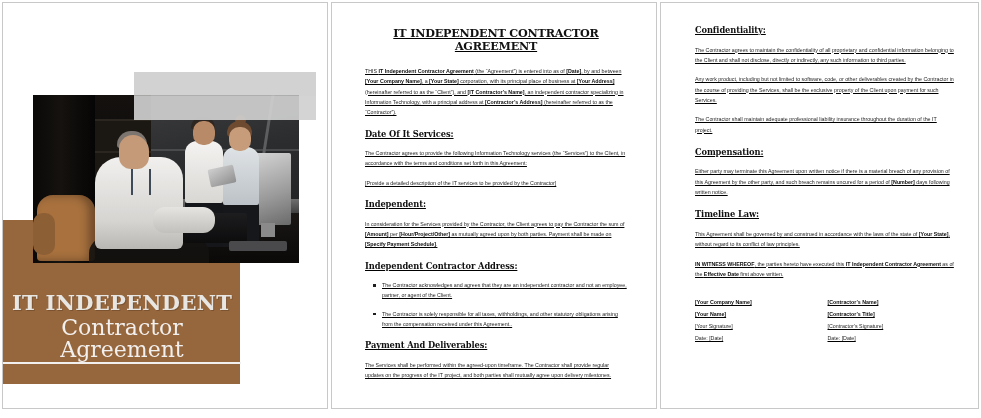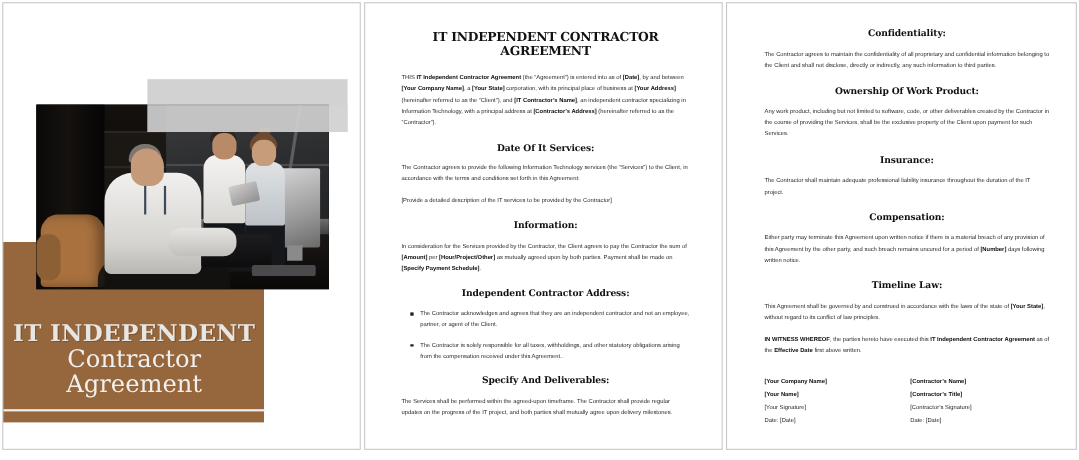--- a/index.html
+++ b/index.html
@@ -233,29 +233,30 @@
     text-shadow: 1px 1px 0 rgba(0,0,0,.18);
   }
   .cover-title-sub {
     font-family: "DejaVu Serif", serif;
     font-weight: normal;
     font-size: 22px;
     color: #f2f0ee;
     display: inline-block;
     margin-top: 4px;
     border-bottom: 2px solid #f2f0ee;
-    padding-bottom: 11px;
+    padding-bottom: 1px;
   }
 
   
   .doc-body {
     position: absolute;
     left: 33px;
     right: 29px;
     top: 24px;
+    text-decoration: underline;
   }
   #page-three .doc-body { left: 34px; right: 24px; top: 10px; }
 
   .doc-title {
     font-family: "DejaVu Serif", serif;
     font-weight: bold;
     font-size: 11.2px;
     text-align: center;
     color: #121212;
     letter-spacing: -0.2px;
@@ -263,21 +264,20 @@
     line-height: 1.2;
   }
   .doc-h2 {
     font-family: "DejaVu Serif", serif;
     font-weight: bold;
     font-size: 8.3px;
     color: #101010;
     margin: 12px 0 9px 0;
     letter-spacing: -0.1px;
     line-height: 1.15;
-    text-align: center;
   }
   #page-three .doc-h2 { margin: 13px 0 9px 0; }
 
   .doc-p {
     font-family: "Liberation Sans", sans-serif;
     font-size: 5.3px;
     line-height: 1.95;
     color: #1e1e1e;
     margin: 0 0 9px 0;
     text-align: left;
@@ -379,44 +379,42 @@
     <div class="doc-body">
 
       <h1 class="doc-title">IT INDEPENDENT CONTRACTOR AGREEMENT</h1>
 
       <p class="doc-p"><span>THIS </span><b>IT Independent Contractor Agreement</b><span> (the “Agreement”) is entered into as of </span><b>[Date]</b><span>, by and between </span><b>[Your Company Name]</b><span>, a </span><b>[Your State]</b><span> corporation, with its principal place of business at </span><b>[Your Address]</b><span> (hereinafter referred to as the “Client”), and </span><b>[IT Contractor’s Name]</b><span>, an independent contractor specializing in Information Technology, with a principal address at </span><b>[Contractor’s Address]</b><span> (hereinafter referred to as the “Contractor”).</span></p>
 
       <h2 class="doc-h2">Date Of It Services:</h2>
       <p class="doc-p">The Contractor agrees to provide the following Information Technology services (the “Services”) to the Client, in accordance with the terms and conditions set forth in this Agreement:</p>
       <p class="doc-p">[Provide a detailed description of the IT services to be provided by the Contractor]</p>
 
-      <h2 class="doc-h2">Information:</h2>
+      <h2 class="doc-h2">Independent:</h2>
       <p class="doc-p"><span>In consideration for the Services provided by the Contractor, the Client agrees to pay the Contractor the sum of </span><b>[Amount]</b><span> per </span><b>[Hour/Project/Other]</b><span> as mutually agreed upon by both parties. Payment shall be made on </span><b>[Specify Payment Schedule]</b><span>.</span></p>
 
       <h2 class="doc-h2">Independent Contractor Address:</h2>
       <ul class="doc-ul">
         <li class="doc-li">The Contractor acknowledges and agrees that they are an independent contractor and not an employee, partner, or agent of the Client.</li>
         <li class="doc-li">The Contractor is solely responsible for all taxes, withholdings, and other statutory obligations arising from the compensation received under this Agreement..</li>
       </ul>
 
-      <h2 class="doc-h2">Specify And Deliverables:</h2>
+      <h2 class="doc-h2">Payment And Deliverables:</h2>
       <p class="doc-p">The Services shall be performed within the agreed-upon timeframe. The Contractor shall provide regular updates on the progress of the IT project, and both parties shall mutually agree upon delivery milestones.</p>
     </div>
   </div>
 
   <div class="page" id="page-three">
     <div class="doc-body">
 
       <h2 class="doc-h2">Confidentiality:</h2>
       <p class="doc-p">The Contractor agrees to maintain the confidentiality of all proprietary and confidential information belonging to the Client and shall not disclose, directly or indirectly, any such information to third parties.</p>
 
-      <h2 class="doc-h2">Ownership Of Work Product:</h2>
       <p class="doc-p">Any work product, including but not limited to software, code, or other deliverables created by the Contractor in the course of providing the Services, shall be the exclusive property of the Client upon payment for such Services.</p>
 
-      <h2 class="doc-h2">Insurance:</h2>
       <p class="doc-p">The Contractor shall maintain adequate professional liability insurance throughout the duration of the IT project.</p>
 
       <h2 class="doc-h2">Compensation:</h2>
       <p class="doc-p"><span>Either party may terminate this Agreement upon written notice if there is a material breach of any provision of this Agreement by the other party, and such breach remains uncured for a period of </span><b>[Number]</b><span> days following written notice.</span></p>
 
       <h2 class="doc-h2">Timeline Law:</h2>
       <p class="doc-p"><span>This Agreement shall be governed by and construed in accordance with the laws of the state of </span><b>[Your State]</b><span>, without regard to its conflict of law principles.</span></p>
 
       <p class="doc-p"><b>IN WITNESS WHEREOF</b><span>, the parties hereto have executed this </span><b>IT Independent Contractor Agreement</b><span> as of the </span><b>Effective Date</b><span> first above written.</span></p>
 

